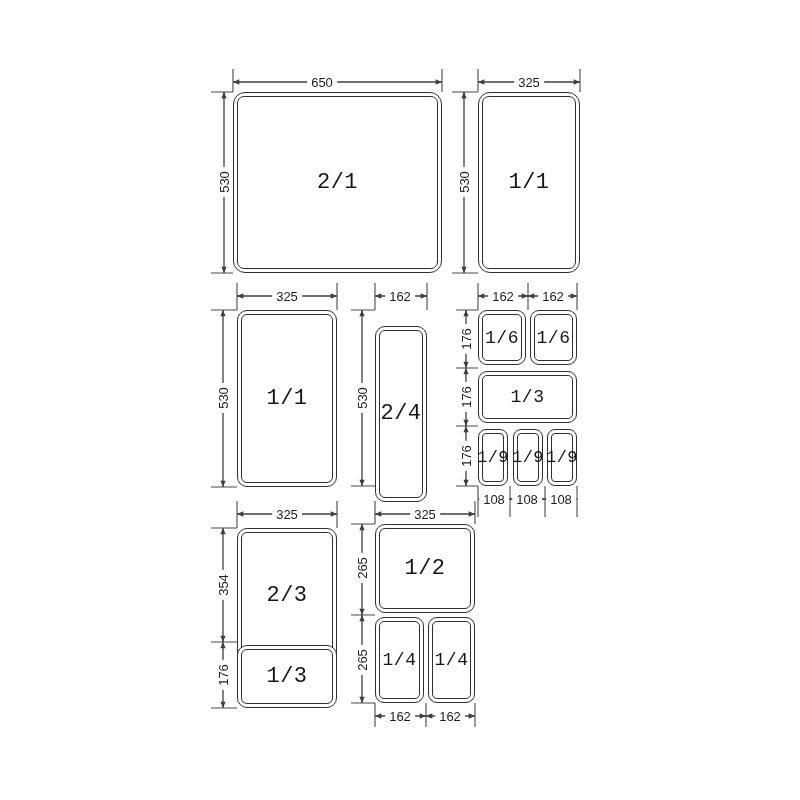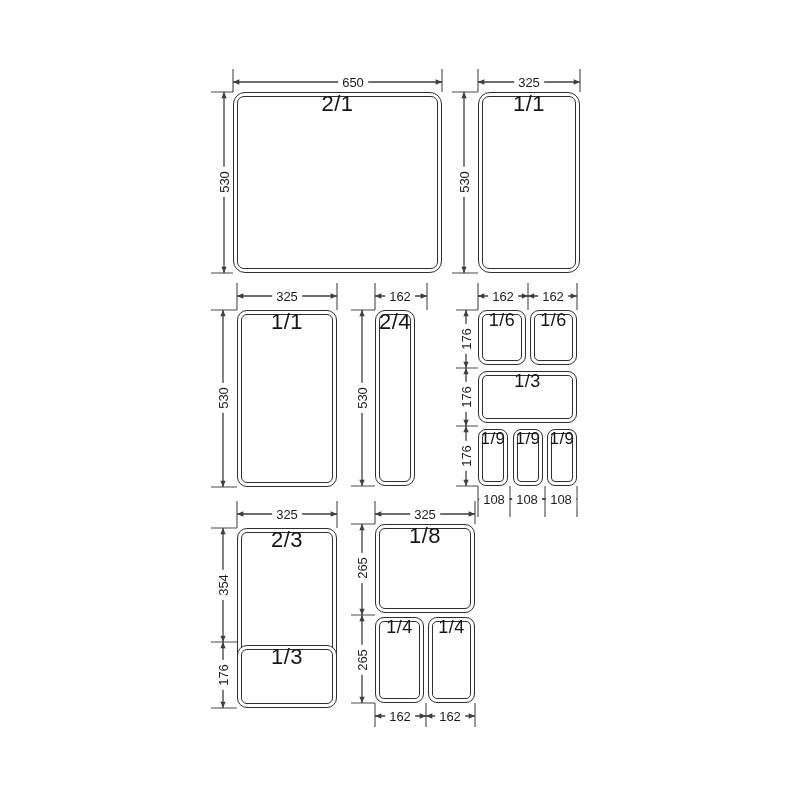--- a/index.html
+++ b/index.html
@@ -7,21 +7,21 @@
     position:relative;width:800px;height:800px;background:#ffffff;
     font-family:"Liberation Sans",sans-serif;overflow:hidden;
   }
   svg.linework{position:absolute;left:0;top:0;z-index:0;}
   svg.linework .ext{stroke:#4a4a4a;stroke-width:1.1;fill:none;}
   svg.linework .dimline{stroke:#3f3f3f;stroke-width:1.3;fill:none;}
 
   .pan{
     position:absolute;z-index:1;box-sizing:border-box;background:#ffffff;
     border:1.8px solid #2f2f2f;border-radius:var(--ro,10px);
-    display:flex;align-items:flex-start;justify-content:center;
+    display:flex;align-items:center;justify-content:center;font-family:Liberation Mono, monospace;
   }
   .pan::before{
     content:"";position:absolute;inset:3px;
     border:1.4px solid #2f2f2f;border-radius:var(--ri,6px);
   }
   .pan .pan-label{
     position:relative;z-index:1;color:#161616;line-height:1;
     font-size:var(--fs,22px);letter-spacing:0.5px;
   }
   .r-big{--ro:12px;--ri:7px;}
@@ -108,21 +108,21 @@
 
   <div class="pan r-big" style="left:233px;top:92px;width:209px;height:181px">
     <span class="pan-label">2/1</span>
   </div>
   <div class="pan r-big" style="left:478px;top:92px;width:102px;height:181px">
     <span class="pan-label">1/1</span>
   </div>
   <div class="pan r-med" style="left:237px;top:310px;width:100px;height:177px">
     <span class="pan-label">1/1</span>
   </div>
-  <div class="pan r-med" style="left:375px;top:310px;width:40px;height:176px">
+  <div class="pan r-med" style="left:375px;top:326px;width:52px;height:176px">
     <span class="pan-label">2/4</span>
   </div>
   <div class="pan r-sm fs-sm" style="left:478px;top:310px;width:48px;height:55px">
     <span class="pan-label">1/6</span>
   </div>
   <div class="pan r-sm fs-sm" style="left:530px;top:310px;width:47px;height:55px">
     <span class="pan-label">1/6</span>
   </div>
   <div class="pan r-sm fs-sm" style="left:478px;top:371px;width:99px;height:52px">
     <span class="pan-label">1/3</span>
@@ -136,30 +136,30 @@
   <div class="pan r-xs fs-xs" style="left:547px;top:429px;width:30px;height:57px">
     <span class="pan-label">1/9</span>
   </div>
   <div class="pan r-med" style="left:237px;top:528px;width:100px;height:136px">
     <span class="pan-label">2/3</span>
   </div>
   <div class="pan r-med" style="left:237px;top:645px;width:100px;height:63px">
     <span class="pan-label">1/3</span>
   </div>
   <div class="pan r-med" style="left:375px;top:524px;width:100px;height:89px">
-    <span class="pan-label">1/8</span>
+    <span class="pan-label">1/2</span>
   </div>
   <div class="pan r-sm fs-sm" style="left:375px;top:617px;width:49px;height:86px">
     <span class="pan-label">1/4</span>
   </div>
   <div class="pan r-sm fs-sm" style="left:428px;top:617px;width:47px;height:86px">
     <span class="pan-label">1/4</span>
   </div>
 
-  <span class="dim" style="left:353px;top:82px">650</span>
+  <span class="dim" style="left:322px;top:82px">650</span>
   <span class="dim v" style="left:224px;top:182px">530</span>
   <span class="dim" style="left:529px;top:82px">325</span>
   <span class="dim v" style="left:464px;top:182px">530</span>
   <span class="dim" style="left:287px;top:296px">325</span>
   <span class="dim v" style="left:223px;top:398px">530</span>
   <span class="dim" style="left:400px;top:296px">162</span>
   <span class="dim v" style="left:362px;top:398px">530</span>
   <span class="dim" style="left:503px;top:296px">162</span>
   <span class="dim" style="left:553px;top:296px">162</span>
   <span class="dim v" style="left:466px;top:339px">176</span>

